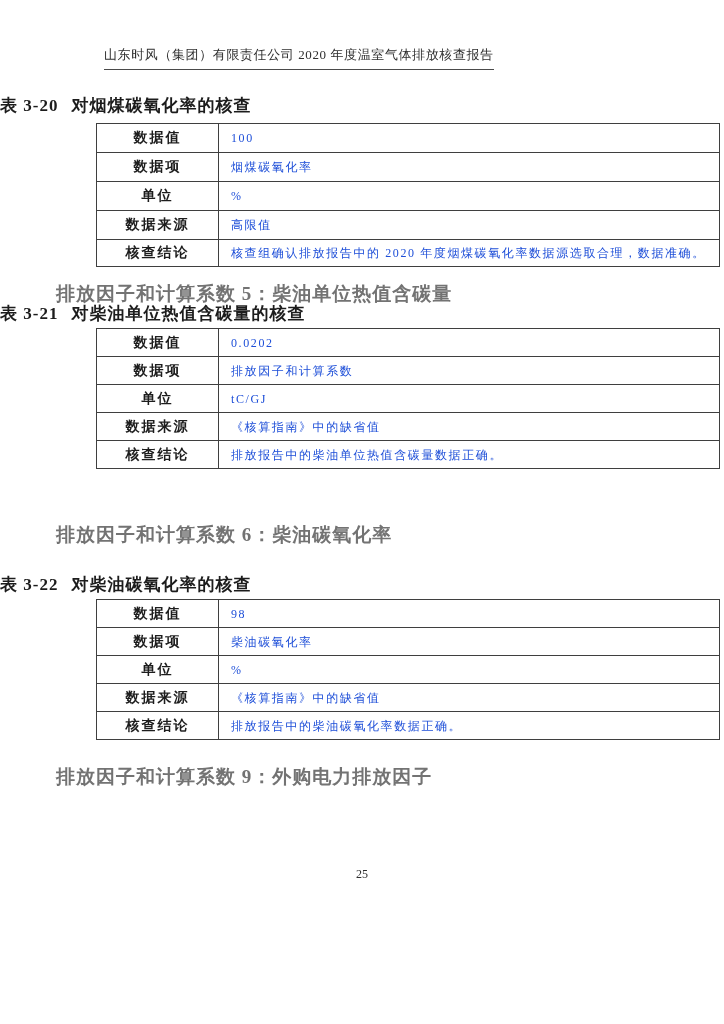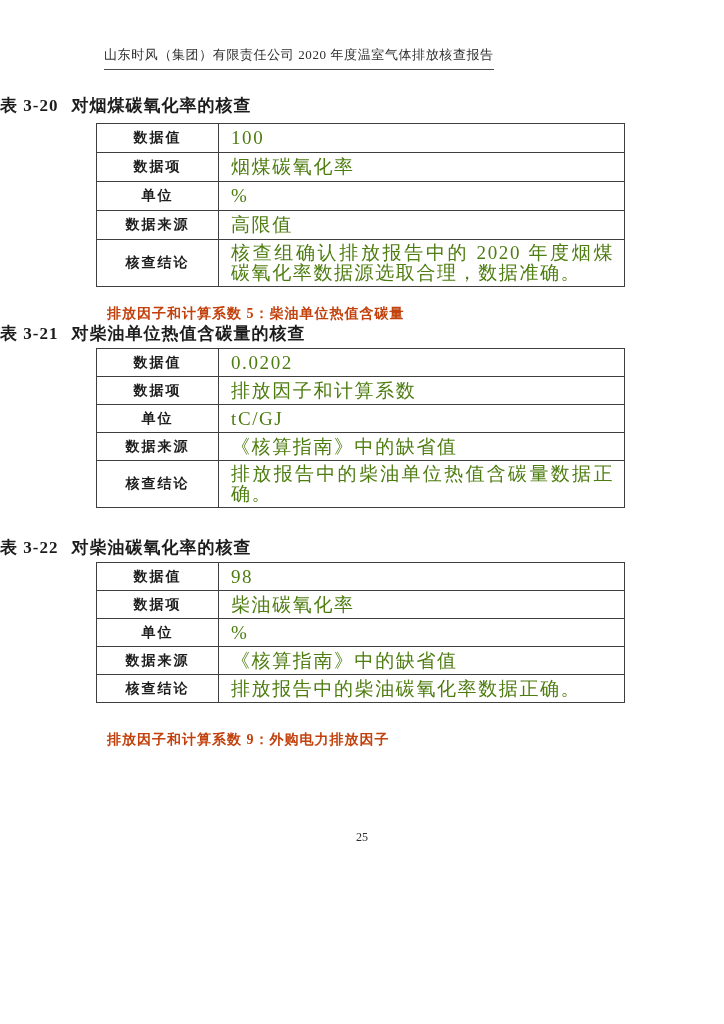--- a/index.html
+++ b/index.html
@@ -43,55 +43,55 @@
   .table-title .title-gap {
     display: inline-block;
     width: 13px;
   }
   .title-1 { margin-top: 26px; }
   .title-2 { }
   .title-3 { margin-top: 30px; }
   .vtable {
     border-collapse: collapse;
     margin-left: 96px;
-    width: 529px;
+    width: 624px;
     table-layout: fixed;
   }
   .vtable td {
     border: 1px solid #3f3f3f;
     vertical-align: middle;
   }
   .vtable td.label-cell {
     width: 117px;
     text-align: center;
     font-weight: bold;
     font-size: 14px;
     letter-spacing: 2px;
     color: #1d1d1d;
     padding: 3px 2px;
   }
   .vtable td.value-cell {
-    font-size: 19px;
+    font-size: 12px;
     letter-spacing: 1.6px;
-    color: #4d7c0f;
+    color: #1d4ed8;
     padding: 3px 10px 3px 12px;
     line-height: 20px;
     text-align: justify;
   }
   .vtable tr.normal-row { height: 28px; }
   .vtable-1 { margin-top: 7px; }
   .vtable-1 tr.normal-row { height: 29px; }
   .vtable-2 { margin-top: 4px; }
   .vtable-3 { margin-top: 4px; }
   .section-heading {
-    margin-left: 107px;
+    margin-left: 56px;
     font-weight: bold;
-    font-size: 14px;
+    font-size: 19px;
     letter-spacing: 1px;
-    color: #c2410c;
+    color: #737373;
     line-height: 20px;
     white-space: nowrap;
   }
   .heading-5 { margin-top: 17px; }
   .heading-6 { margin-top: 56px; }
   .heading-9 { margin-top: 27px; }
   .page-number {
     margin-top: 80px;
     text-align: center;
     font-size: 12px;
@@ -161,20 +161,21 @@
         <td class="label-cell">数据来源</td>
         <td class="value-cell">《核算指南》中的缺省值</td>
       </tr>
       <tr class="normal-row">
         <td class="label-cell">核查结论</td>
         <td class="value-cell">排放报告中的柴油单位热值含碳量数据正确。</td>
       </tr>
     </tbody>
   </table>
 
+  <div class="section-heading heading-6">排放因子和计算系数 6：柴油碳氧化率</div>
 
   <div class="table-title title-3">
     <span>表 3-22</span><span class="title-gap"></span><span>对柴油碳氧化率的核查</span>
   </div>
 
   <table class="vtable vtable-3">
     <tbody>
       <tr class="normal-row">
         <td class="label-cell">数据值</td>
         <td class="value-cell">98</td>

